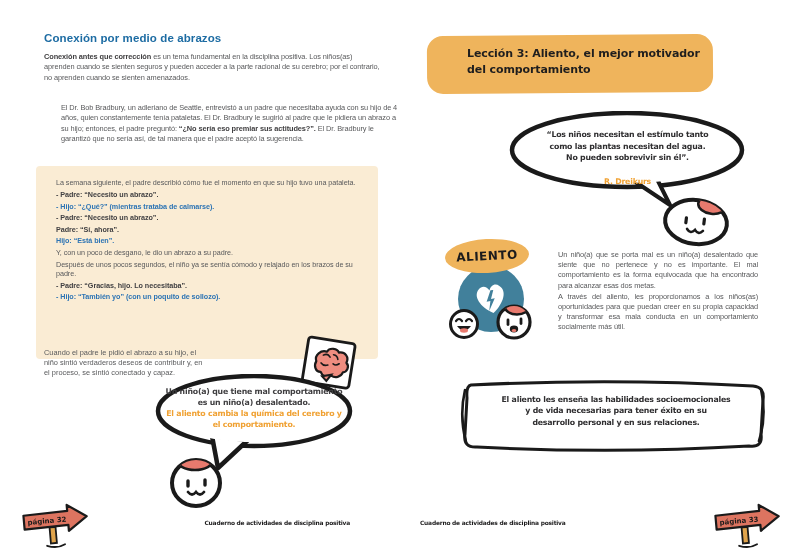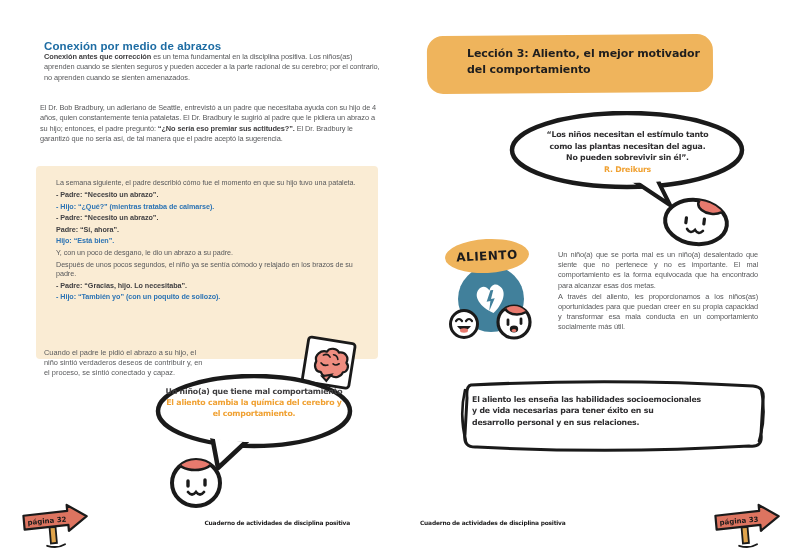--- a/index.html
+++ b/index.html
@@ -5,24 +5,24 @@
   * { margin:0; padding:0; box-sizing:border-box; }
   body { background:#fff; }
   .spread {
     position:relative; width:800px; height:554px; background:#ffffff;
     font-family:"Liberation Sans", sans-serif; overflow:hidden; color:#58595b;
   }
   .hand { font-family:"DejaVu Sans", sans-serif; font-weight:700; }
   .abs { position:absolute; }
 
   
-  .heading { left:44px; top:40px; font-size:11.5px; font-weight:bold; color:#1d6ca3; letter-spacing:.1px; }
+  .heading { left:44px; top:32px; font-size:11.5px; font-weight:bold; color:#1d6ca3; letter-spacing:.1px; }
   .body-p { width:338px; font-size:7.4px; line-height:10.3px; color:#58595b; letter-spacing:-.1px; }
   .p1 { left:44px; top:52px; }
-  .p2 { left:40px; top:103px; }
+  .p2 { left:61px; top:103px; }
   .b-dark { font-weight:bold; color:#414042; }
 
   .peach-box {
     left:36px; top:166px; width:342px; height:193px;
     background:#faecd4; border-radius:4px; padding:12px 20px;
     font-size:7.2px; line-height:10px; letter-spacing:-.05px;
   }
   .d-line { margin-top:2px; line-height:9.6px; }
   .d-padre { color:#414042; font-weight:bold; }
   .d-hijo  { color:#2d74b4; font-weight:bold; }
@@ -35,33 +35,33 @@
   .orange-t { color:#f0a132; }
 
   
   .title-box { left:427px; top:35px; width:286px; height:58px; background:#efb45c;
     border-radius:16px; transform:rotate(-.4deg); }
   .title-text { left:447px; top:46px; width:260px; font-size:11px; line-height:15.5px;
     color:#1f1e1e; letter-spacing:-.1px;margin-left:20px; }
 
   .quote-text { left:536px; top:129px; width:183px; text-align:center;
     font-size:7.8px; line-height:11.6px; letter-spacing:-.2px; color:#2e2d2f; }
-  .quote-author { color:#f0a132; }
+  .quote-author { color:#f0a132;margin-top:12px; }
 
   .aliento-badge { left:445px; top:239px; width:84px; height:34px; background:#efb45c;
     border-radius:50%; transform:rotate(-3deg); display:flex; align-items:center; justify-content:center; }
   .aliento-label { font-size:12px; letter-spacing:.5px; color:#1c1b1c; }
   .teal-circle { left:458px; top:266px; width:66px; height:66px; background:#41809b;
     border-radius:50%; display:flex; align-items:center; justify-content:center; }
 
   .rp-body { left:558px; top:250px; width:200px; font-size:7.4px; line-height:10.2px;
     text-align:justify; letter-spacing:-.1px; }
   .rp-body .para + .para { margin-top:1px; }
 
-  .banner-text { left:472px; top:394px; width:288px; 
+  .banner-text { left:472px; top:394px; width:288px; text-align:center;
     font-size:7.8px; line-height:11.4px; letter-spacing:-.2px; color:#2e2d2f; }
 
   .footer { font-size:5.9px; letter-spacing:-.2px; color:#1c1b1c; }
   .footer-left { left:200px; top:520px; width:150px; text-align:right; }
   .footer-right { left:420px; top:520px; }
 </style>
 </head>
 <body>
 
 <div class="spread">
@@ -96,20 +96,21 @@
     </g>
   </svg>
 
   <svg class="abs" style="left:154px; top:374px;" width="202" height="104" viewBox="0 0 202 104">
     <ellipse cx="100" cy="37" rx="96" ry="35" fill="#ffffff" stroke="#1a1a1a" stroke-width="4.5"></ellipse>
     <path d="M58 62 L64 94 L94 66 Z" fill="#ffffff" stroke="#1a1a1a" stroke-width="4.5" stroke-linejoin="round"></path>
     <ellipse cx="100" cy="37" rx="92" ry="31" fill="#ffffff"></ellipse>
   </svg>
   <div class="abs bubble-text-left hand">
     <div>Un niño(a) que tiene mal comportamiento</div>
+    <div>es un niño(a) desalentado.</div>
     <div class="orange-t">El aliento cambia la química del cerebro y</div>
     <div class="orange-t">el comportamiento.</div>
   </div>
 
   <svg class="abs" style="left:168px; top:456px;" width="56" height="54" viewBox="0 0 56 54">
     <defs>
         <clipPath id="faceclipL">
           <ellipse cx="28" cy="27" rx="24" ry="23"></ellipse>
         </clipPath>
       </defs>

